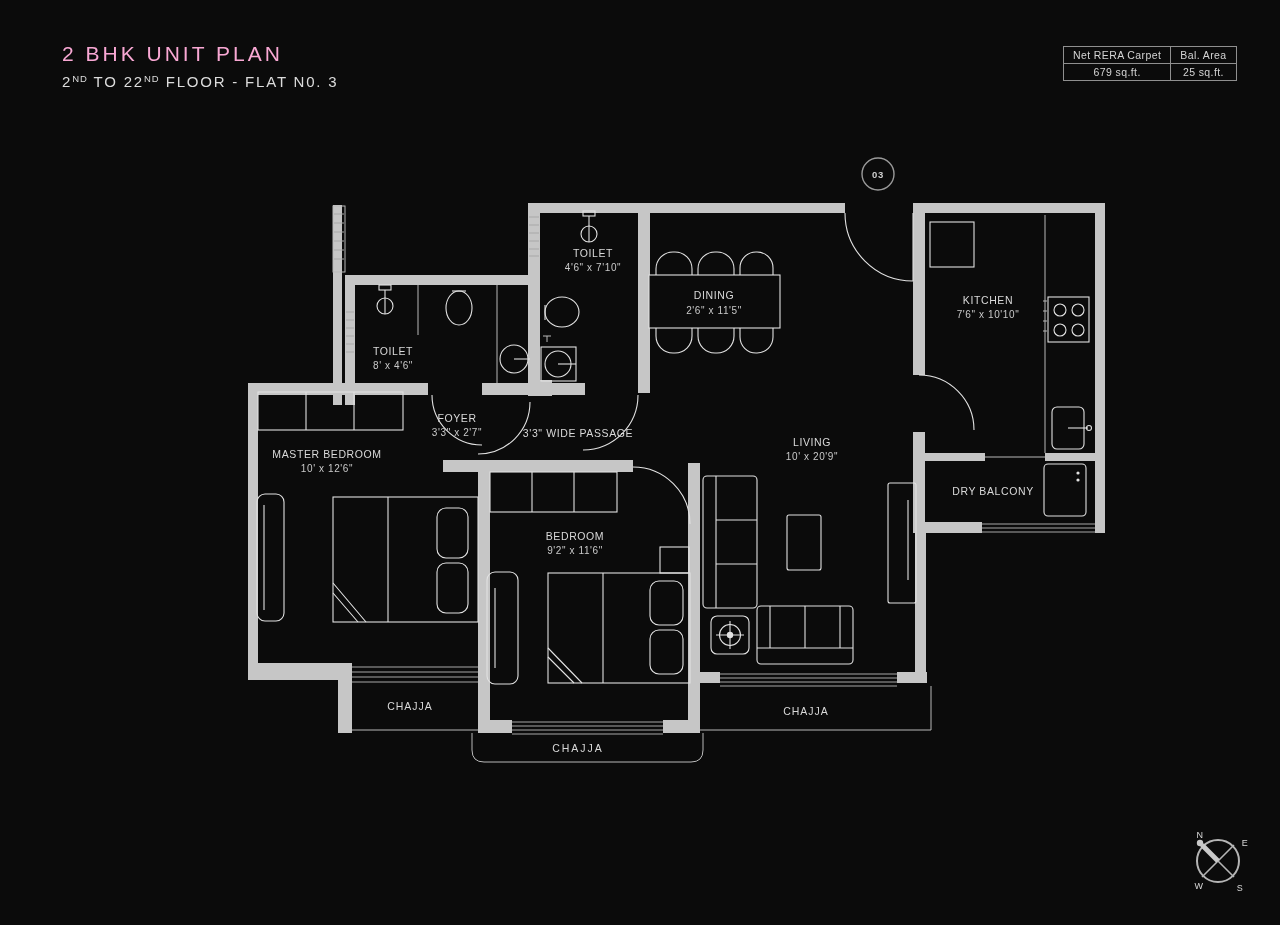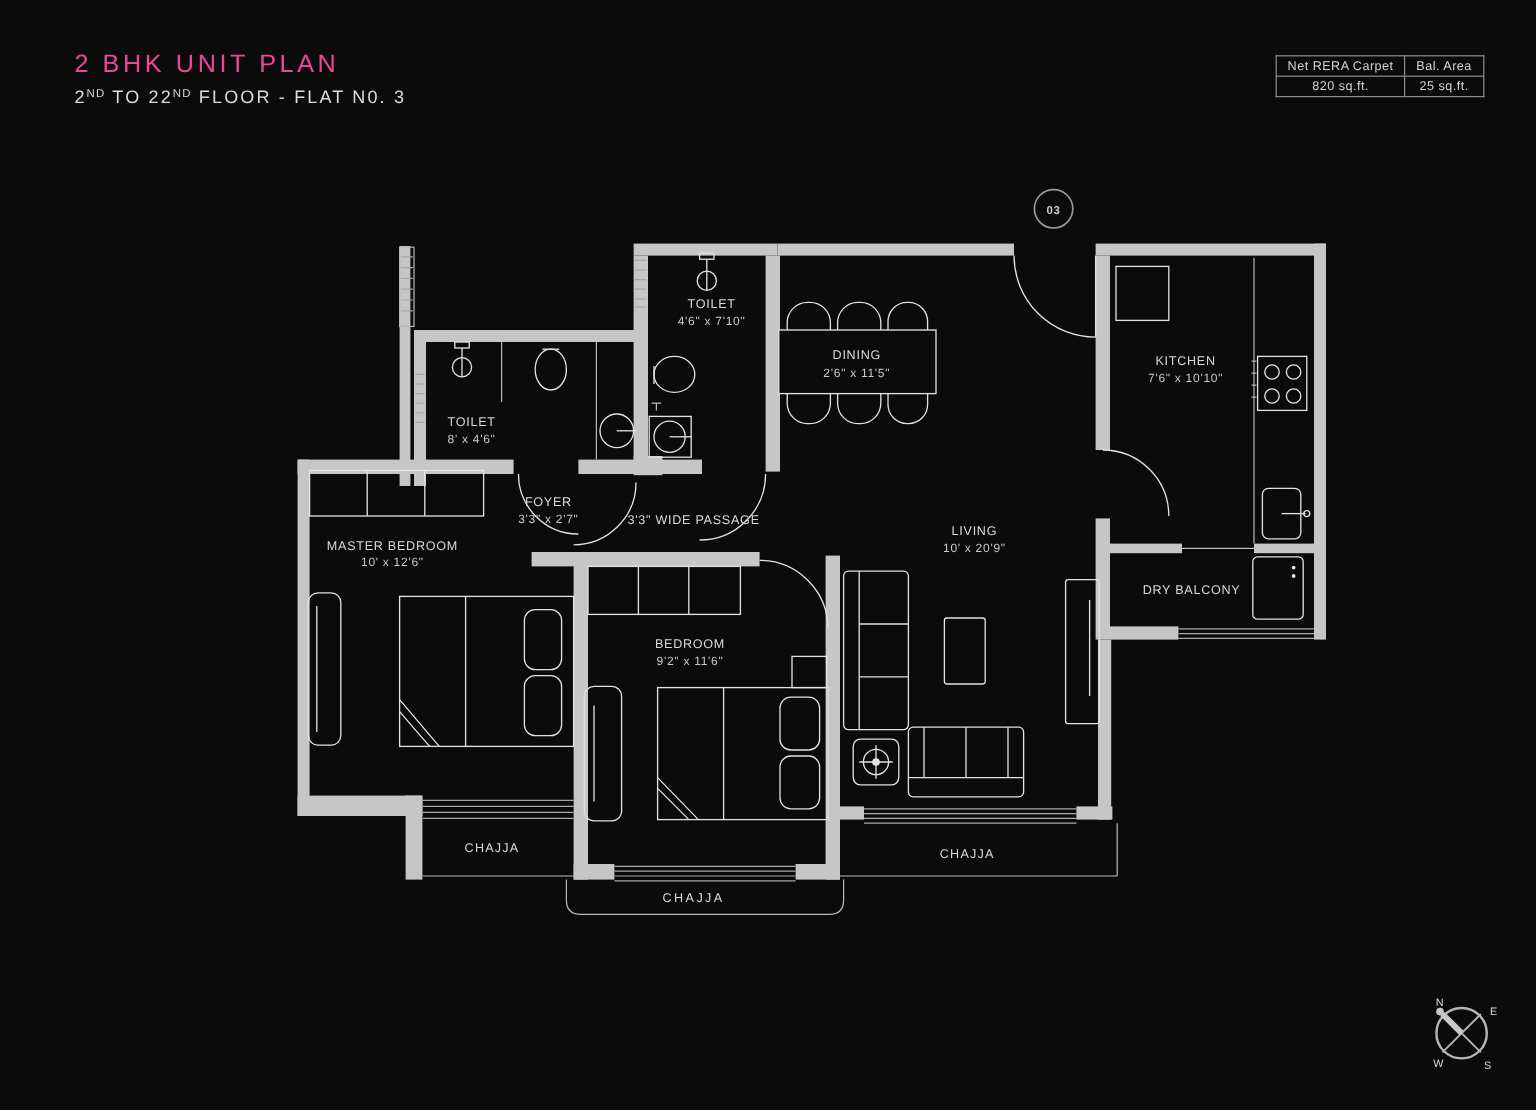--- a/index.html
+++ b/index.html
@@ -2,21 +2,21 @@
 <html><head>
 <meta charset="utf-8">
 <style>
   :root{
     --bg:#0b0b0b; --wall:#c6c6c6; --line:#e2e2e2; --dim:#9a9a9a; --txt:#d9d9d9;
   }
   html,body{margin:0;padding:0;background:var(--bg);}
   #stage{position:relative;width:1280px;height:925px;background:var(--bg);overflow:hidden;
          font-family:"Liberation Sans", sans-serif;}
   #plan-title-block{position:absolute;left:62px;top:42px;color:#e8e8e8;}
-  #plan-title{font-size:21px;letter-spacing:3px;color:#ec4899;font-weight:500;}
+  #plan-title{font-size:21px;letter-spacing:3px;color:#f9a8d4;font-weight:500;}
   #plan-subtitle{font-size:15px;letter-spacing:1.8px;color:#dcdcdc;margin-top:7px;font-weight:400;text-align:center;}
   #plan-subtitle .sup{font-size:9.5px;position:relative;top:-5px;letter-spacing:1px;}
   #area-table{position:absolute;left:1063px;top:46px;border-collapse:collapse;padding-left:29px;}
   #area-table td{border:1px solid #8f8f8f;color:#d4d4d4;font-size:10.5px;
                  padding:2px 9px;text-align:center;letter-spacing:.4px;white-space:nowrap;}
   svg text{fill:var(--txt);font-family:"Liberation Sans", sans-serif;letter-spacing:.6px;}
   .rname{font-size:10.5px;}
   .rdims{font-size:10px;fill:#c9c9c9;}
   .wall{fill:var(--wall);stroke:none;}
   .ln{fill:none;stroke:var(--line);stroke-width:1.1;}
@@ -34,21 +34,21 @@
     <div id="plan-subtitle"><span>2</span><span class="sup">ND</span><span> TO 22</span><span class="sup">ND</span><span> FLOOR - FLAT N0. 3</span></div>
   </div>
 
   <table id="area-table">
     <tbody>
         <tr>
       <td>Net RERA Carpet</td>
       <td>Bal. Area</td>
     </tr>
     <tr>
-      <td>820 sq.ft.</td>
+      <td>679 sq.ft.</td>
       <td>25 sq.ft.</td>
     </tr>
   </tbody>
     </table>
 
   <svg width="1280" height="925" viewBox="0 0 1280 925">
 
     <g>
       <rect class="wall" x="528" y="203" width="120" height="10"></rect>
       <rect class="wall" x="648" y="203" width="197" height="10"></rect>

